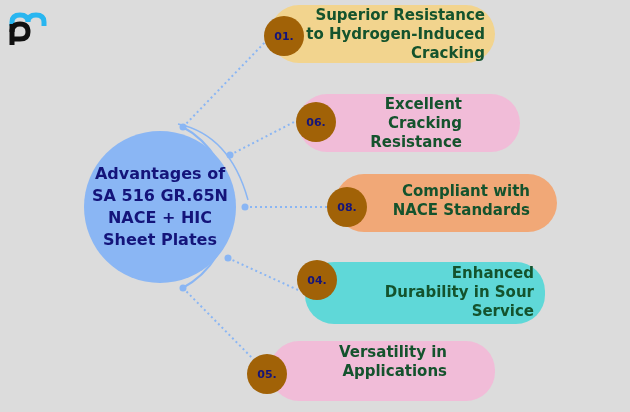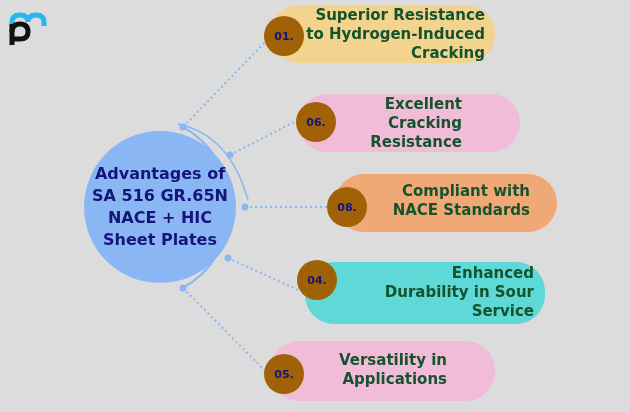--- a/index.html
+++ b/index.html
@@ -57,14 +57,14 @@
 
 <div class="pill" style="left:335px; top:174px; width:222px; height:58px; background:#f1a877;"></div>
 <div class="num" style="left:327px; top:187px;">08.</div>
 <div class="ptext" style="left:380px; top:168px; width:150px;margin-top:14px;">Compliant with NACE Standards</div>
 
 <div class="pill" style="left:305px; top:262px; width:240px; height:62px; background:#5fd8d8;"></div>
 <div class="num" style="left:297px; top:260px;">04.</div>
 <div class="ptext" style="left:374px; top:264px; width:160px;">Enhanced Durability in Sour Service</div>
 
 <div class="pill" style="left:270px; top:341px; width:225px; height:60px; background:#f1bcd8;"></div>
-<div class="num" style="left:264px; top:354px;">05.</div>
-<div class="ptext" style="left:332px; top:351px; width:115px;">Versatility in Applications</div>
+<div class="num" style="left:247px; top:354px;">05.</div>
+<div class="ptext" style="left:332px; top:343px; width:115px;">Versatility in Applications</div>
 
 </body></html>

